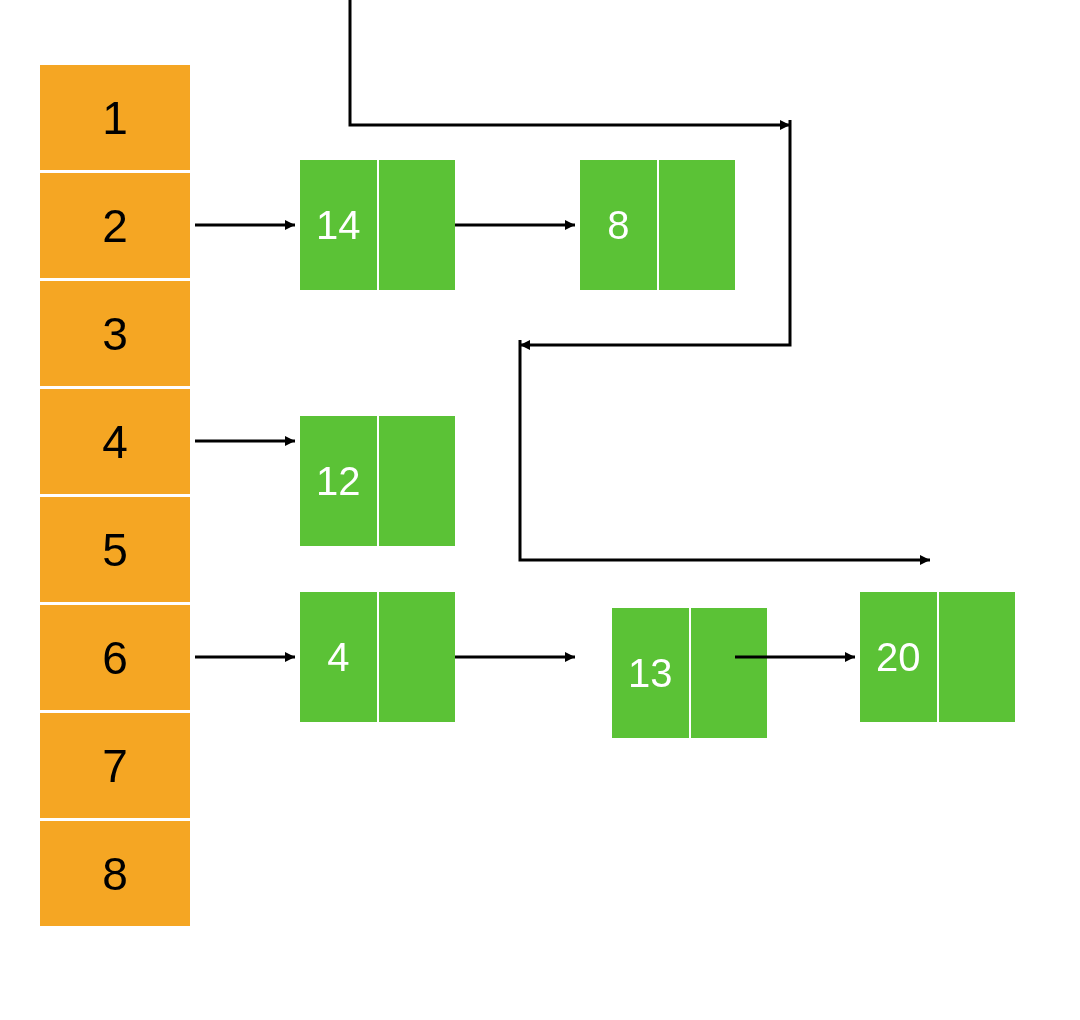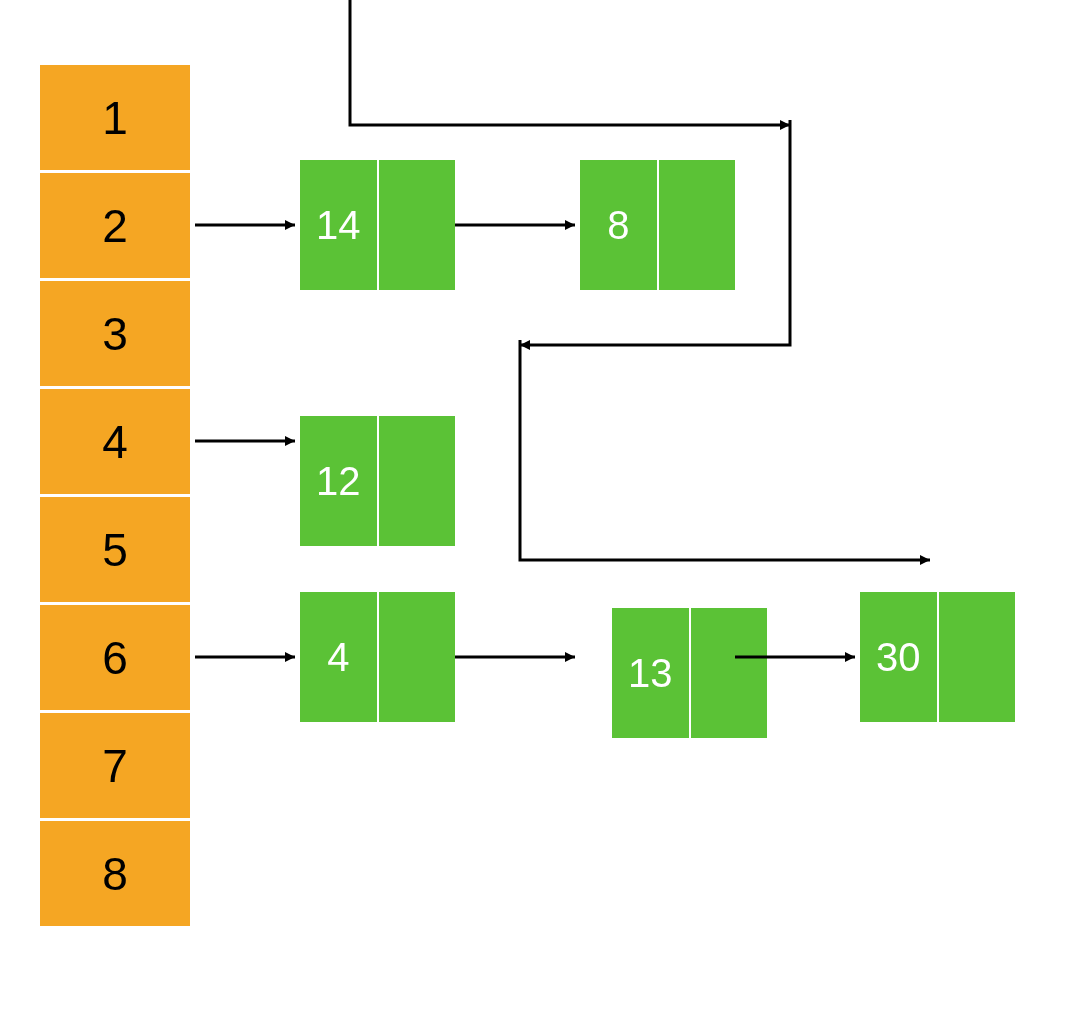--- a/index.html
+++ b/index.html
@@ -98,21 +98,21 @@
 
 <div class="node" style="left:300px; top:592px;">
   <div class="val">4</div>
   <div class="ptr"></div>
 </div>
 <div class="node" style="left:612px; top:592px;margin-top:16px;">
   <div class="val">13</div>
   <div class="ptr"></div>
 </div>
 <div class="node" style="left:860px; top:592px;">
-  <div class="val">30</div>
+  <div class="val">20</div>
   <div class="ptr"></div>
 </div>
 
 <svg class="arrows">
   <defs>
     <marker id="ah" markerWidth="12" markerHeight="12" refX="10" refY="5" orient="auto" markerUnits="userSpaceOnUse">
       <path d="M0,0 L10,5 L0,10 Z" fill="#000"></path>
     </marker>
   </defs>
 

